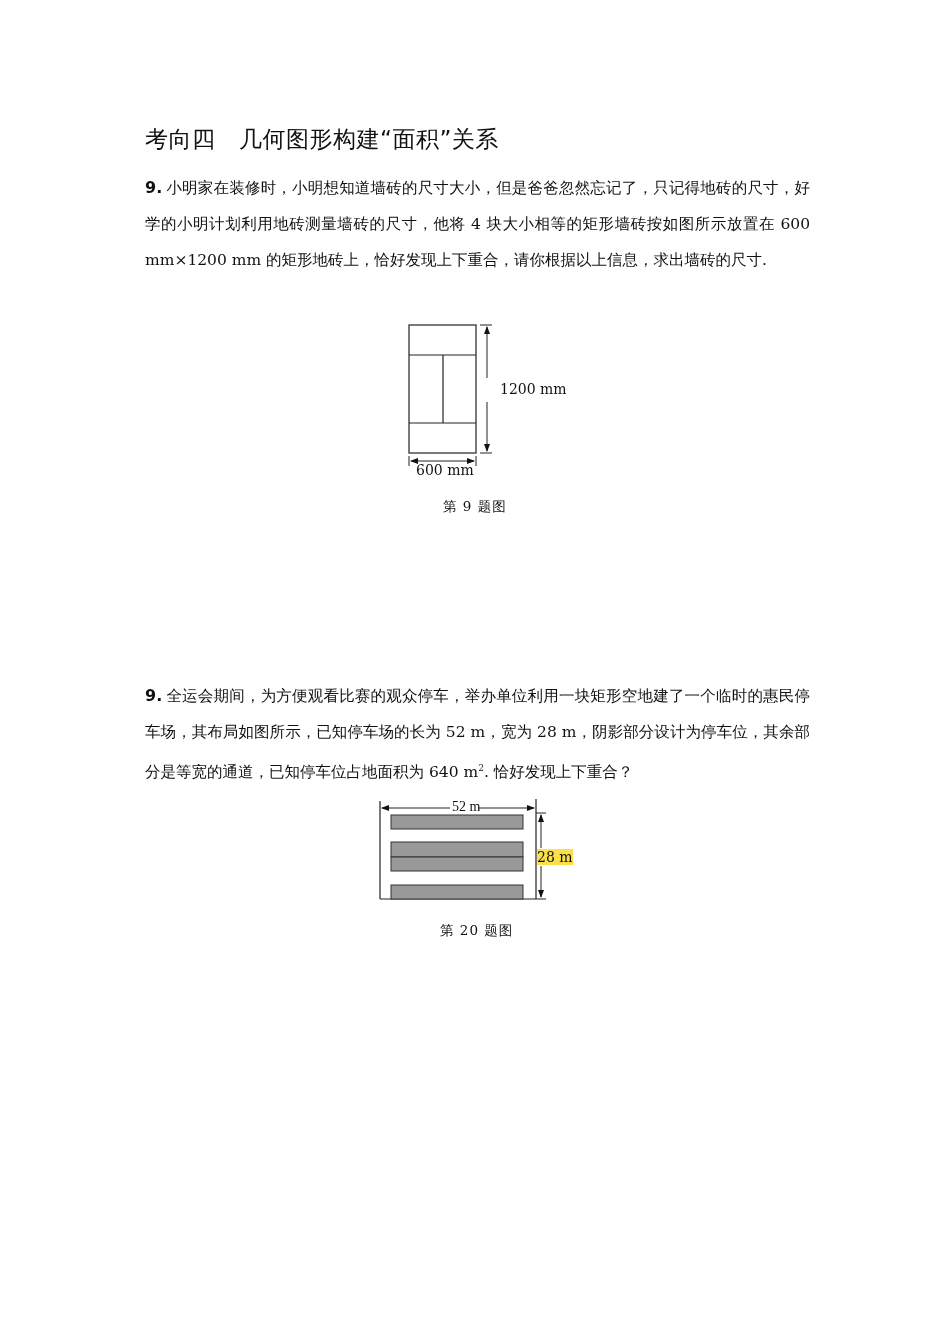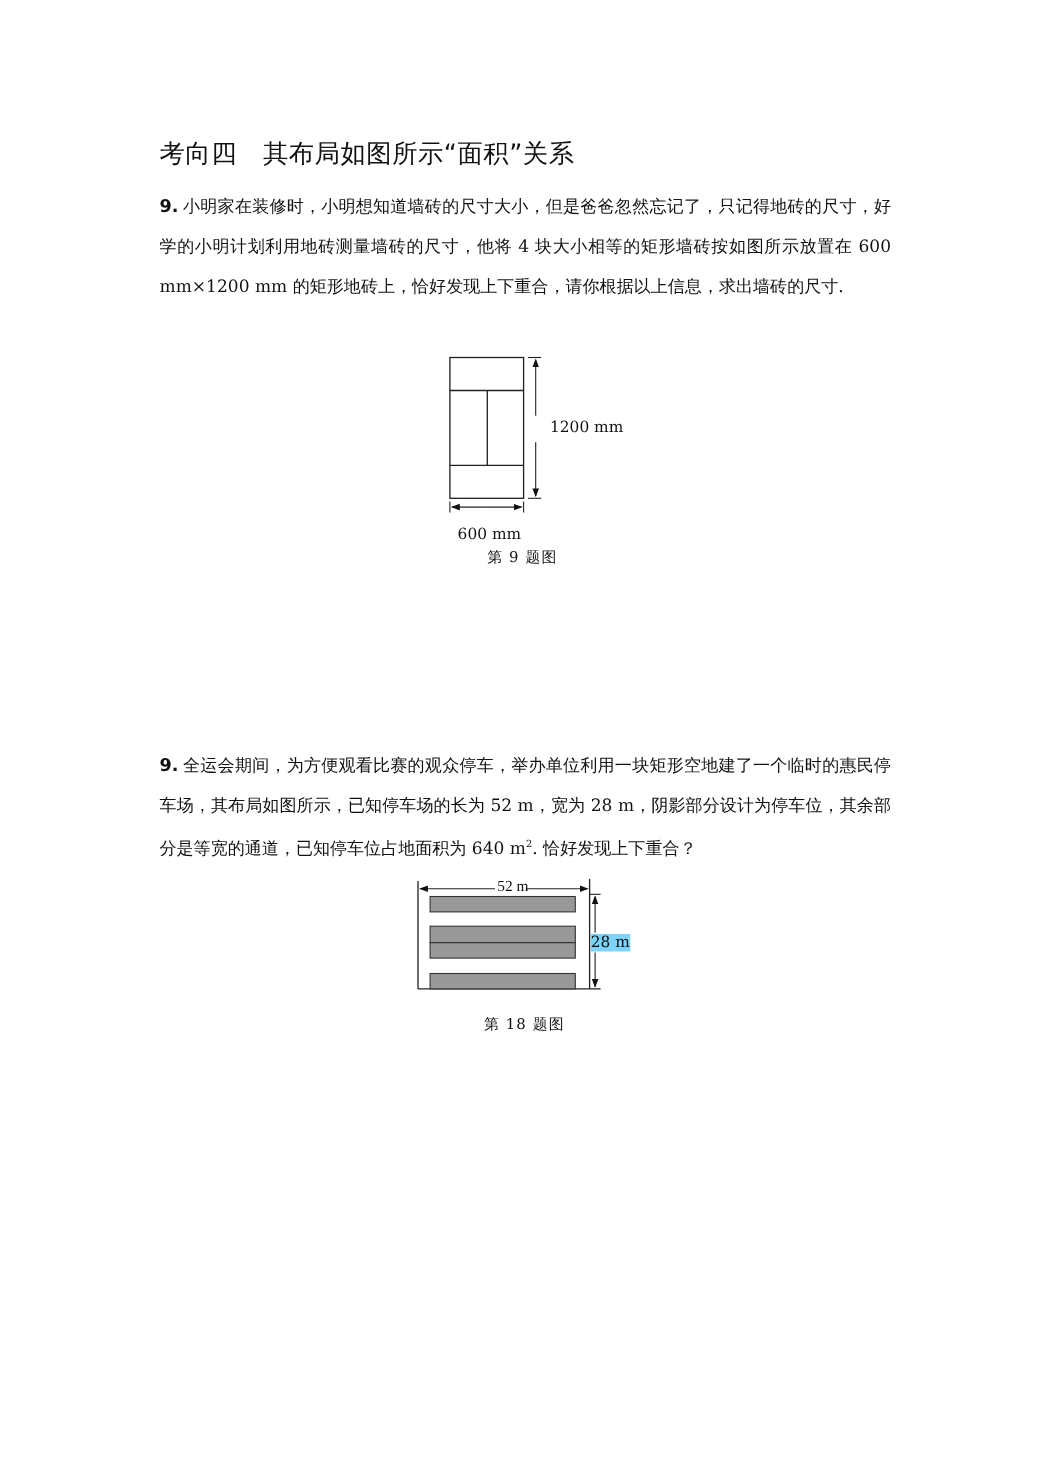--- a/index.html
+++ b/index.html
@@ -10,21 +10,21 @@
   .para { position: absolute; left: 145px; width: 665px; font-size: 15.5px; line-height: 36px;
           text-align: justify; text-align-last: left; }
   .qnum { font-family: "DejaVu Sans", "Liberation Sans", sans-serif; font-weight: bold; font-size: 16px; margin-right: 4px; }
   .caption { position: absolute; font-size: 13.5px; letter-spacing: 1px; }
   svg { position: absolute; left: 0; top: 0; }
   sup { font-size: 9px; }
 </style>
 </head>
 <body>
 
-<div class="heading">考向四　其布局如图所示“面积”关系</div>
+<div class="heading">考向四　几何图形构建“面积”关系</div>
 
 <div class="para" style="top:170px;">
   <span class="qnum">9.</span><span>小明家在装修时，小明想知道墙砖的尺寸大小，但是爸爸忽然忘记了，只记得地砖的尺寸，好学的小明计划利用地砖测量墙砖的尺寸，他将 4 块大小相等的矩形墙砖按如图所示放置在 600 mm×1200 mm 的矩形地砖上，恰好发现上下重合，请你根据以上信息，求出墙砖的尺寸.</span>
 </div>
 
 <svg width="950" height="1344">
   <defs>
     <marker id="arr" markerWidth="8" markerHeight="8" refX="7" refY="4" orient="auto">
       <path d="M0,1 L8,4 L0,7 Z" fill="#111"></path>
     </marker>
@@ -39,21 +39,21 @@
   <line x1="480" y1="453" x2="492" y2="453" stroke="#222" stroke-width="1"></line>
   <line x1="487" y1="378" x2="487" y2="327" stroke="#222" stroke-width="1" marker-end="url(#arr)"></line>
   <line x1="487" y1="402" x2="487" y2="451" stroke="#222" stroke-width="1" marker-end="url(#arr)"></line>
 
   <line x1="409" y1="456" x2="409" y2="466" stroke="#222" stroke-width="1"></line>
   <line x1="476" y1="456" x2="476" y2="466" stroke="#222" stroke-width="1"></line>
   <line x1="442" y1="461" x2="411" y2="461" stroke="#222" stroke-width="1" marker-end="url(#arr)"></line>
   <line x1="442" y1="461" x2="474" y2="461" stroke="#222" stroke-width="1" marker-end="url(#arr)"></line>
 </svg>
 <div class="caption" style="left:500px; top:381px; font-size:14px; letter-spacing:0; background:#fff;">1200 mm</div>
-<div class="caption" style="left:416px; top:462px; font-size:14px; letter-spacing:0;margin-top:16px;">600 mm</div>
+<div class="caption" style="left:416px; top:462px; font-size:14px; letter-spacing:0;">600 mm</div>
 <div class="caption" style="left:443px; top:498px;">第 9 题图</div>
 
 <div class="para" style="top:678px;">
   <span class="qnum">9.</span><span>全运会期间，为方便观看比赛的观众停车，举办单位利用一块矩形空地建了一个临时的惠民停车场，其布局如图所示，已知停车场的长为 52 m，宽为 28 m，阴影部分设计为停车位，其余部分是等宽的通道，已知停车位占地面积为 640 m</span><sup>2</sup><span>. 恰好发现上下重合？</span>
 </div>
 
 <svg width="950" height="1344">
   <defs>
     <marker id="arr2" markerWidth="8" markerHeight="8" refX="7" refY="4" orient="auto">
       <path d="M0,1 L8,4 L0,7 Z" fill="#111"></path>
@@ -70,14 +70,14 @@
   <line x1="536" y1="813" x2="546" y2="813" stroke="#222" stroke-width="1"></line>
   <line x1="541" y1="848" x2="541" y2="815" stroke="#222" stroke-width="1" marker-end="url(#arr2)"></line>
   <line x1="541" y1="866" x2="541" y2="897" stroke="#222" stroke-width="1" marker-end="url(#arr2)"></line>
 
   <rect x="391" y="815" width="132" height="14" fill="#999999" stroke="#333" stroke-width="1"></rect>
   <rect x="391" y="842" width="132" height="15" fill="#999999" stroke="#333" stroke-width="1"></rect>
   <rect x="391" y="857" width="132" height="14" fill="#999999" stroke="#333" stroke-width="1"></rect>
   <rect x="391" y="885" width="132" height="14" fill="#999999" stroke="#333" stroke-width="1"></rect>
 </svg>
 <div class="caption" style="left:452px; top:799px; font-size:14px; letter-spacing:0;font-family:Liberation Serif, serif;">52 m</div>
-<div class="caption" style="left:537px; top:849px; font-size:14px; letter-spacing:0; background:#7dd3fc;">28 m</div>
-<div class="caption" style="left:440px; top:922px;">第 18 题图</div>
+<div class="caption" style="left:537px; top:849px; font-size:14px; letter-spacing:0; background:#fde047;">28 m</div>
+<div class="caption" style="left:440px; top:922px;">第 20 题图</div>
 
 </body></html>

